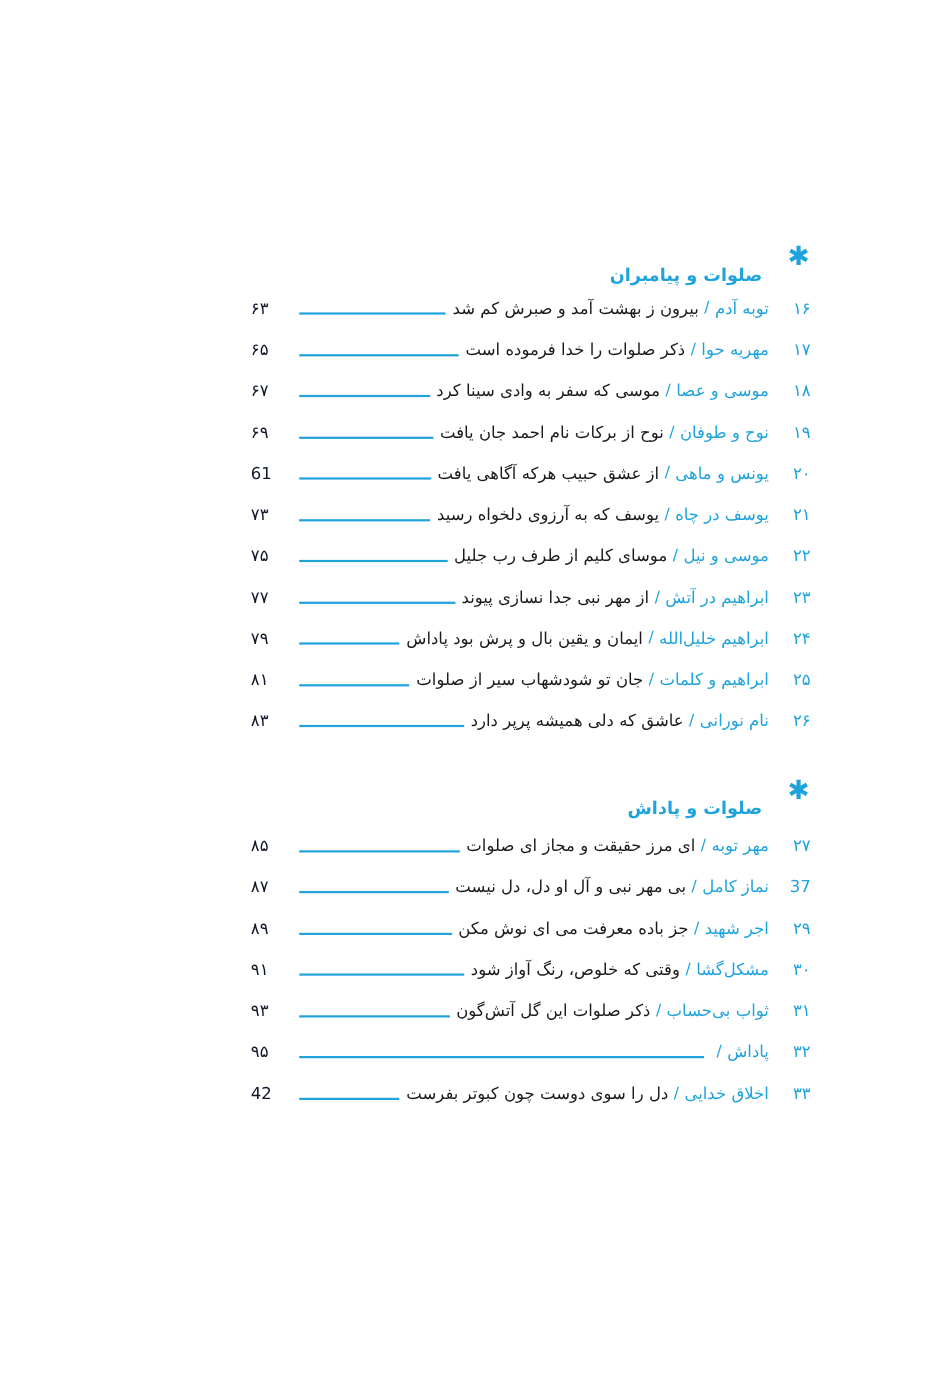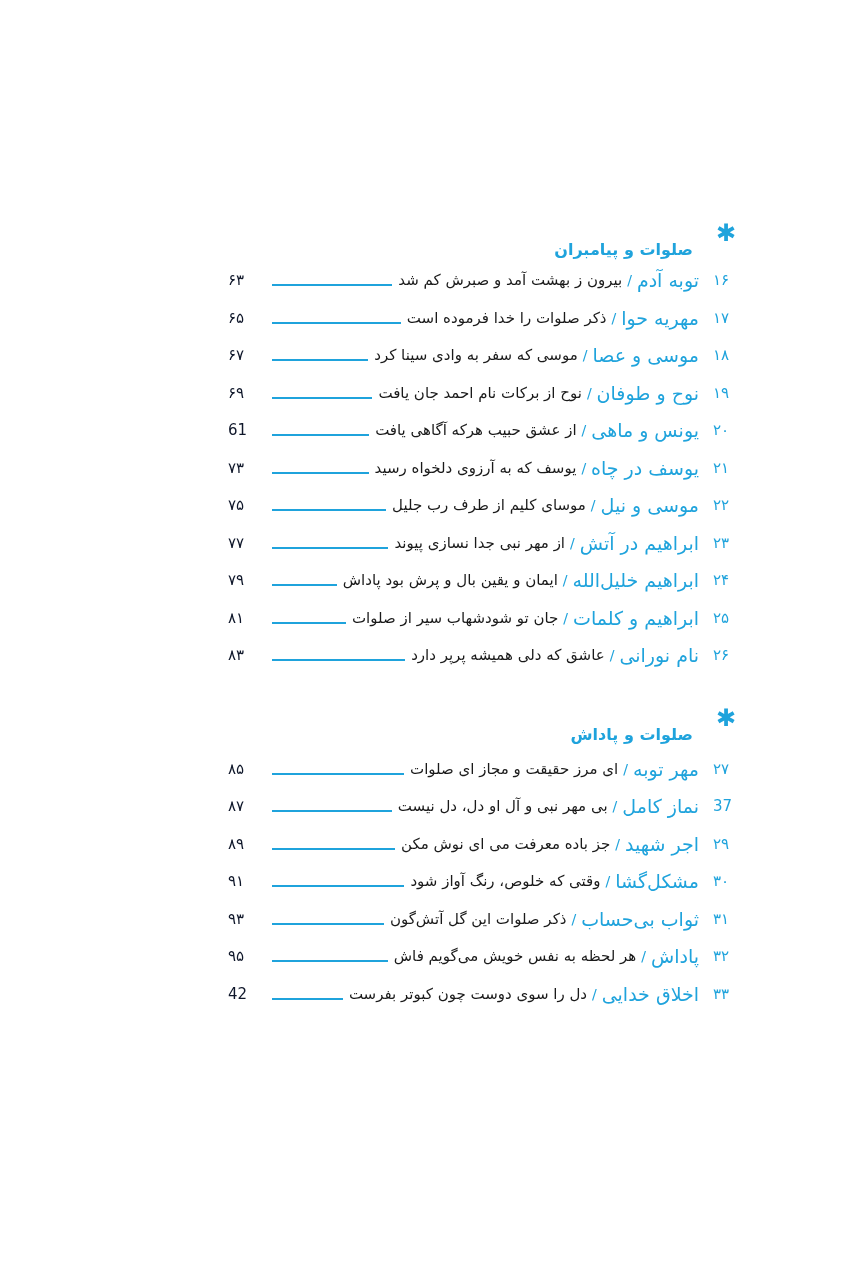--- a/index.html
+++ b/index.html
@@ -55,27 +55,27 @@
       height: 28px;
       display: flex;
       flex-direction: row-reverse;
       align-items: center;
       direction: ltr;
     }
     .row-num {
       color: #1fa3dc;
       font-size: 15px;
       width: 24px;
-      text-align: left;
+      text-align: right;
       direction: rtl;
       white-space: nowrap;
     }
     .row-title {
       color: #1fa3dc;
-      font-size: 19px;
+      font-size: 15px;
       margin-right: 14px;
       direction: rtl;
       white-space: nowrap;
     }
     .row-sep {
       color: #1fa3dc;
       font-size: 14px;
       margin: 0 5px;
       white-space: nowrap;
     }
@@ -243,21 +243,20 @@
     <span class="row-title">ثواب بی‌حساب</span>
     <span class="row-sep">/</span>
     <span class="row-subtitle">ذکر صلوات این گل آتش‌گون</span>
     <span class="row-leader"></span>
     <span class="row-page">۹۳</span>
   </div>
   <div class="toc-row" style="top:942px;">
     <span class="row-num">۳۲</span>
     <span class="row-title">پاداش</span>
     <span class="row-sep">/</span>
-    <span class="row-subtitle">هر لحظه به نفس خویش می‌گویم فاش</span>
     <span class="row-leader"></span>
     <span class="row-page">۹۵</span>
   </div>
   <div class="toc-row" style="top:980px;">
     <span class="row-num">۳۳</span>
     <span class="row-title">اخلاق خدایی</span>
     <span class="row-sep">/</span>
     <span class="row-subtitle">دل را سوی دوست چون کبوتر بفرست</span>
     <span class="row-leader"></span>
     <span class="row-page">42</span>

